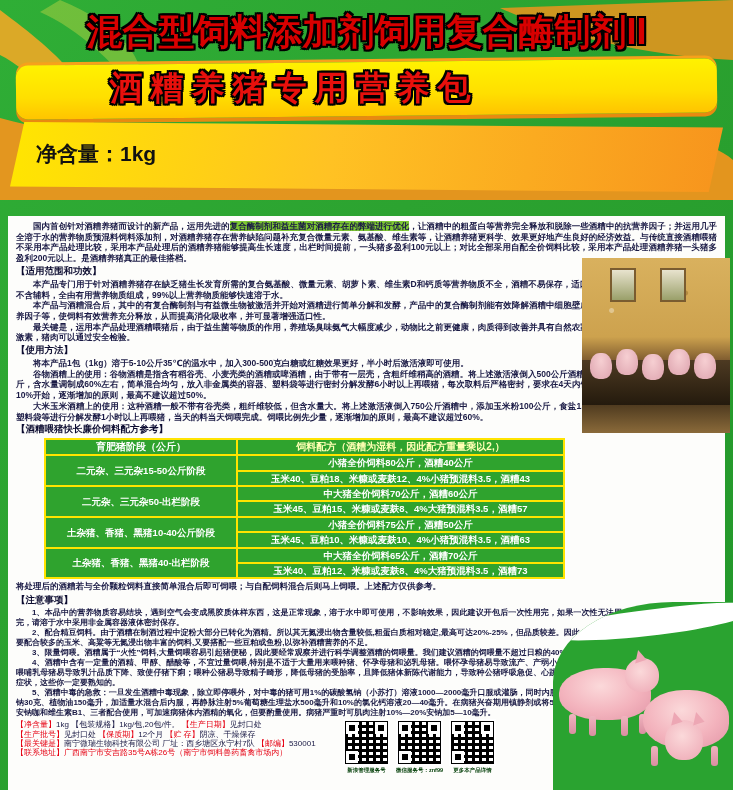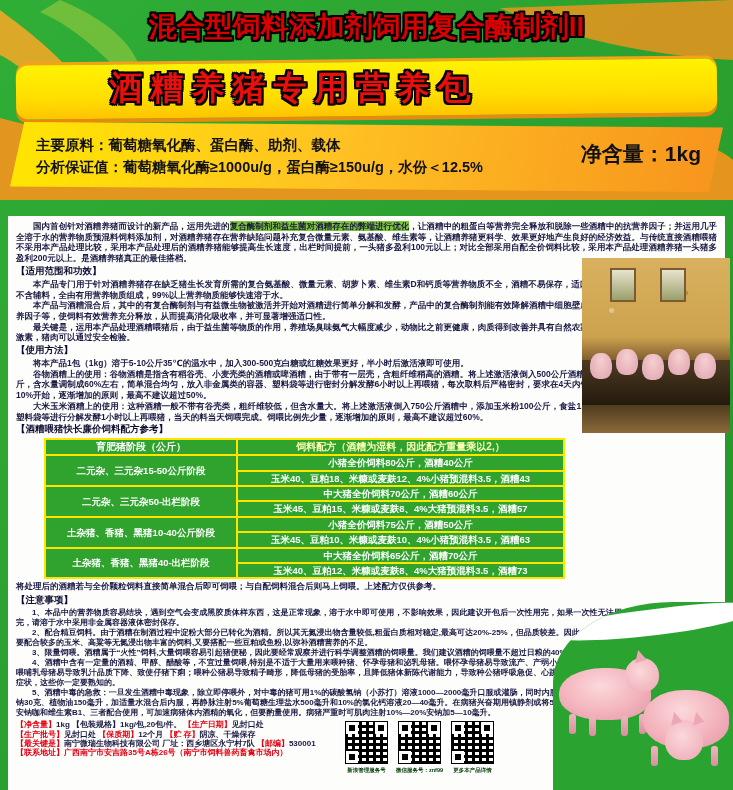--- a/index.html
+++ b/index.html
@@ -2,21 +2,21 @@
 <html><head>
 <meta charset="utf-8">
 <style>
   * { margin:0; padding:0; box-sizing:border-box; }
   html,body { width:733px; }
   body { font-family:"Liberation Sans","DejaVu Sans",sans-serif; }
   .poster { position:relative; width:733px; height:790px; background:linear-gradient(135deg,#2fae36 0%,#2ca330 40%,#22962a 100%); overflow:hidden; }
   .deco { position:absolute; top:0; left:0; width:733px; height:200px; z-index:1; }
   
   .title { position:absolute; top:8px; left:0; width:733px; text-align:center; z-index:3;
-           font-size:28px; font-weight:bold; color:#d80000; letter-spacing:0px; white-space:nowrap;
+           font-size:36px; font-weight:bold; color:#d80000; letter-spacing:0px; white-space:nowrap;
            text-shadow:-2px -2px 0 #000,2px -2px 0 #000,-2px 2px 0 #000,2px 2px 0 #000,0 -2px 0 #000,0 2px 0 #000,-2px 0 0 #000,2px 0 0 #000; }
   .sub-band { position:absolute; top:62px; left:16px; width:701px; height:54px; z-index:2;
               background:linear-gradient(180deg,#fff200 0%,#ffdf00 60%,#ffc400 100%);
               border-radius:12px; transform:rotate(-0.6deg); box-shadow:0 4px 0 #e88a10, 0 -3px 0 #f7a11b; }
   .subtitle { position:absolute; top:66px; left:0; width:588px; text-align:center; z-index:3;
               font-size:33px; font-weight:bold; color:#e8100c; letter-spacing:8px; white-space:nowrap;
               text-shadow:-2px -2px 0 #000,2px -2px 0 #000,-2px 2px 0 #000,2px 2px 0 #000,0 -2px 0 #000,0 2px 0 #000,-2px 0 0 #000,2px 0 0 #000; }
   .ing-band { position:absolute; top:122px; left:10px; width:713px; height:70px; z-index:3;
               background:linear-gradient(100deg,#ffe600 0%,#ffc223 45%,#f7941d 100%);
               clip-path:polygon(2% 0,100% 8%,98% 100%,0 92%); display:flex; justify-content:space-between;
@@ -31,21 +31,21 @@
   .hl { background:#7dc832; }
   .tbl-wrap { margin:2px 152px 2px 28px; }
   table.ft { border-collapse:collapse; width:100%; }
   table.ft th, table.ft td { border:2px solid #ffe400; background:#2fa32e; color:#fff; font-weight:bold;
         font-size:9.5px; padding:1px 5px; text-align:center; line-height:1.2; }
   table.ft th { color:#ffffb4; font-size:10px; }
   table.ft .c1 { width:37%; color:#fff; }
   .tbl-note { color:#e60012; font-weight:bold; font-size:8.5px; text-align:center; margin:2px 152px 2px 0; text-indent:0 !important; }
   .notice p { font-size:8px; line-height:1.25; margin-right:95px; }
   .footer { width:345px; margin-top:2px; }
-  .footer div { font-size:8px; font-weight:bold; line-height:1.18; white-space:nowrap; }
+  .footer div { font-size:8px; font-weight:normal; line-height:1.18; white-space:nowrap; }
   .rl { color:#e60012; } .dv { color:#1a1a45; }
   
   .photo { position:absolute; top:258px; right:3px; width:148px; height:175px; z-index:5;
            background:
              radial-gradient(circle at 20% 30%, rgba(255,255,255,.35) 0 2px, transparent 3px),
              radial-gradient(circle at 70% 20%, rgba(120,80,20,.35) 0 2px, transparent 3px),
              radial-gradient(circle at 40% 60%, rgba(255,240,180,.5) 0 2px, transparent 3px),
              linear-gradient(180deg,#d9b15e 0%,#cda24e 45%,#6b4a28 62%,#3a2a16 78%,#8a6a3a 100%); }
   .photo .trough { position:absolute; left:0; right:0; top:58%; height:26%; background:linear-gradient(180deg,#4d3a22,#241a0d); }
   .photo .win { position:absolute; top:10px; width:26px; height:34px; background:linear-gradient(180deg,#e8e3ce,#9aa06a); border:2px solid #7a5c30; }
@@ -83,24 +83,20 @@
     <path d="M733,0 L733,60 C640,55 560,35 500,8 Z" fill="#f7941d" opacity="0.8"></path>
     <path d="M60,0 C120,25 150,60 140,95 C110,60 80,30 40,12 Z" fill="#8cc63f" opacity="0.7"></path>
   </svg>
 
   <div class="title">混合型饲料添加剂饲用复合酶制剂II</div>
 
   <div class="sub-band"></div>
   <div class="subtitle">酒糟养猪专用营养包</div>
 
   <div class="ing-band">
-    <div class="ing-lines">
-      <div>主要原料：葡萄糖氧化酶、蛋白酶、助剂、载体</div>
-      <div>分析保证值：葡萄糖氧化酶≥1000u/g，蛋白酶≥150u/g，水份＜12.5%</div>
-    </div>
     <div class="net-weight">净含量：1kg</div>
   </div>
 
   <div class="sheet">
 
     <p><span>国内首创针对酒糟养猪而设计的新产品，运用先进的</span><span class="hl">复合酶制剂和益生菌对酒糟存在的弊端进行优化</span><span>，让酒糟中的粗蛋白等营养完全释放和脱除一些酒糟中的抗营养因子；并运用几乎全溶于水的营养物质预混料饲料添加剂，对酒糟养猪存在营养缺陷问题补充复合微量元素、氨基酸、维生素等，让酒糟养猪更科学、效果更好地产生良好的经济效益。与传统直接酒糟喂猪不采用本产品处理比较，采用本产品处理后的酒糟养猪能够提高生长速度，出栏时间提前，一头猪多盈利100元以上；对比全部采用自配全价饲料比较，采用本产品处理酒糟养猪一头猪多盈利200元以上。是酒糟养猪真正的最佳搭档。</span></p>
 
     <div class="hd">【适用范围和功效】</div>
     <p>本产品专门用于针对酒糟养猪存在缺乏猪生长发育所需的复合氨基酸、微量元素、胡萝卜素、维生素D和钙质等营养物质不全，酒糟不易保存，适口性差而专门设计的产品。本品几乎不含辅料，全由有用营养物质组成，99%以上营养物质能够快速溶于水。</p>
     <p>本产品与酒糟混合后，其中的有复合酶制剂与有益微生物被激活并开始对酒糟进行简单分解和发酵，产品中的复合酶制剂能有效降解酒糟中细胞壁成分、细胞间质成分、粗纤维、抗营养因子等，使饲料有效营养充分释放，从而提高消化吸收率，并可显著增强适口性。</p>

